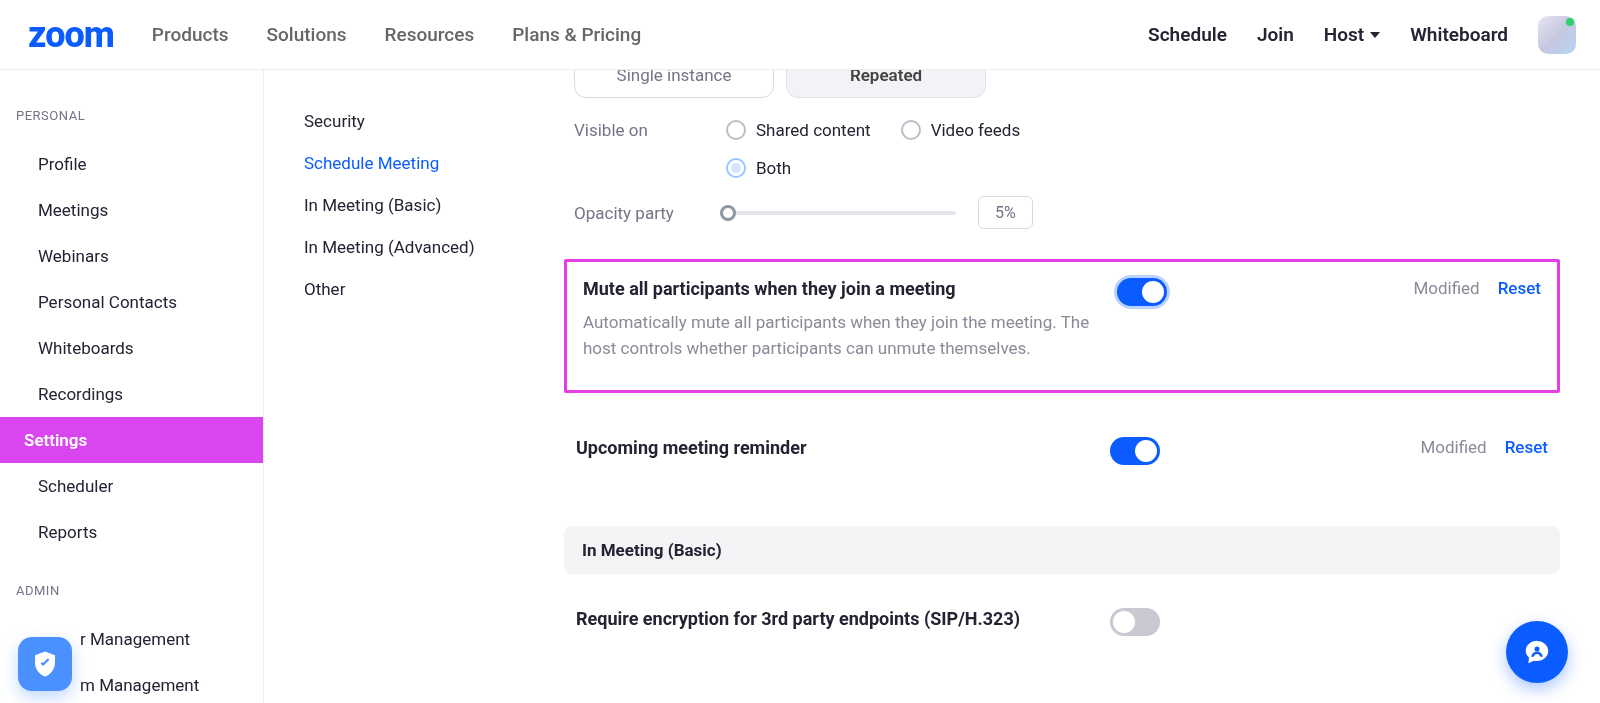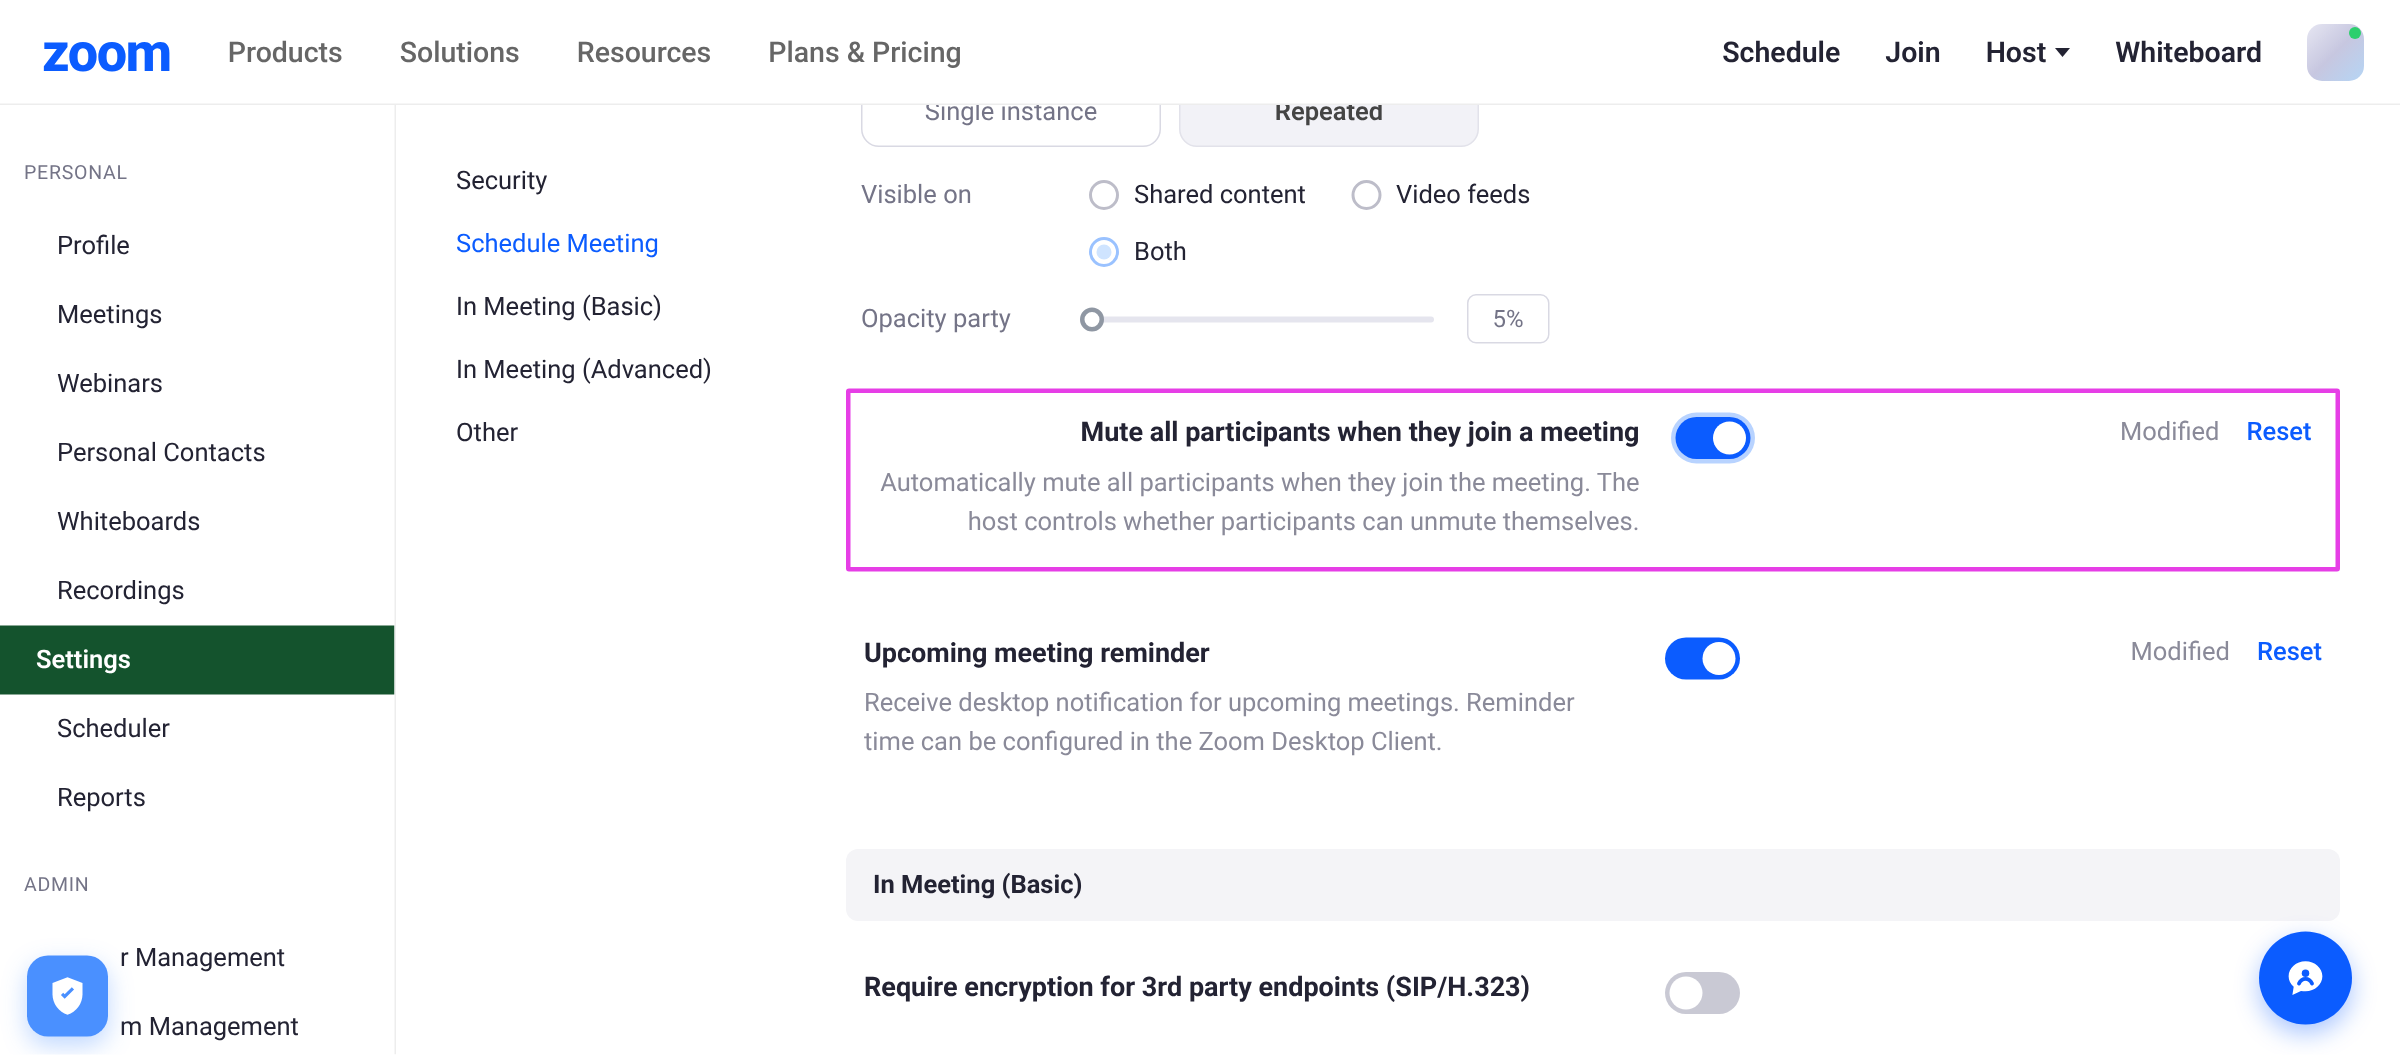--- a/index.html
+++ b/index.html
@@ -52,21 +52,21 @@
       padding: 8px 16px 18px;
     }
     .sidebar-item {
       display: block;
       padding: 13px 38px;
       font-size: 17px;
       color: #232333;
       cursor: pointer;
     }
     .sidebar-item.active {
-      background: #14532d;
+      background: #d946ef;
       color: #fff;
       font-weight: 600;
       padding-left: 24px;
     }
     
     .subnav {
       width: 290px;
       padding: 30px 20px 0 40px;
     }
     .subnav-item {
@@ -118,21 +118,21 @@
     .setting-title { font-weight: 700; font-size: 18px; color: #232333; margin-bottom: 10px; }
     .setting-desc { font-size: 17px; color: #8a8a99; line-height: 1.55; }
     .toggle { width: 50px; height: 28px; border-radius: 14px; background: #0b5cff; position: relative; cursor:pointer; flex-shrink:0; }
     .toggle::after { content:""; position:absolute; top:3px; right:3px; width:22px; height:22px; background:#fff; border-radius:50%; }
     .toggle.off { background: #c9c9d4; }
     .toggle.off::after { right:auto; left:3px; }
     .toggle.ring { box-shadow: 0 0 0 3px #b8d3ff; }
     .meta { margin-left: auto; display: flex; align-items: center; gap: 18px; font-size: 17px; }
     .modified { color: #8a8a99; }
     .reset { color: #0b5cff; cursor:pointer; font-weight: 500; }
-    .highlight-box { border: 3px solid #e63ee6; border-radius: 2px; padding: 10px 4px 10px 4px; margin-top: 30px; text-align: right; }
+    .highlight-box { border: 3px solid #e63ee6; border-radius: 2px; padding: 10px 4px 22px 4px; margin-top: 30px; }
     .section-bar {
       background: #f4f4f7;
       border-radius: 8px;
       padding: 14px 18px;
       font-weight: 700;
       font-size: 17px;
       margin-top: 36px;
     }
     
     .float-shield {
@@ -247,21 +247,20 @@
         <div class="meta">
           <span class="modified">Modified</span>
           <span class="reset">Reset</span>
         </div>
       </div>
     </div>
 
     <div class="setting" style="margin-top:22px;">
       <div class="setting-text">
         <div class="setting-title">Upcoming meeting reminder</div>
-        <div class="setting-desc">Receive desktop notification for upcoming meetings. Reminder time can be configured in the Zoom Desktop Client.</div>
       </div>
       <div class="toggle"></div>
       <div class="meta">
         <span class="modified">Modified</span>
         <span class="reset">Reset</span>
       </div>
     </div>
 
     <div class="section-bar">In Meeting (Basic)</div>
 

